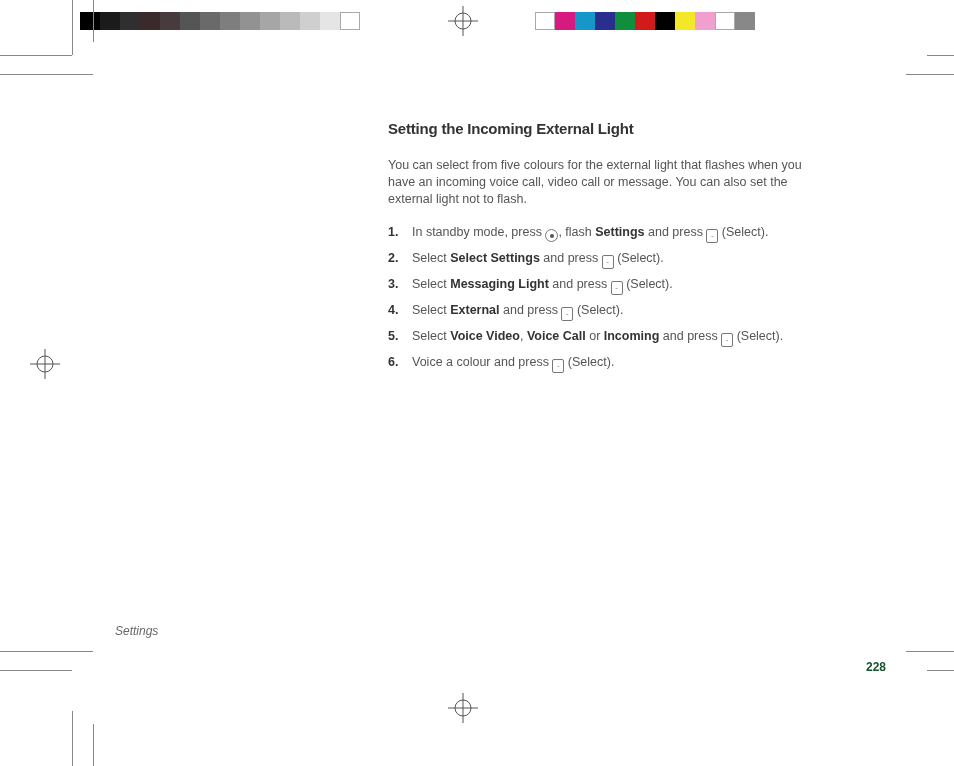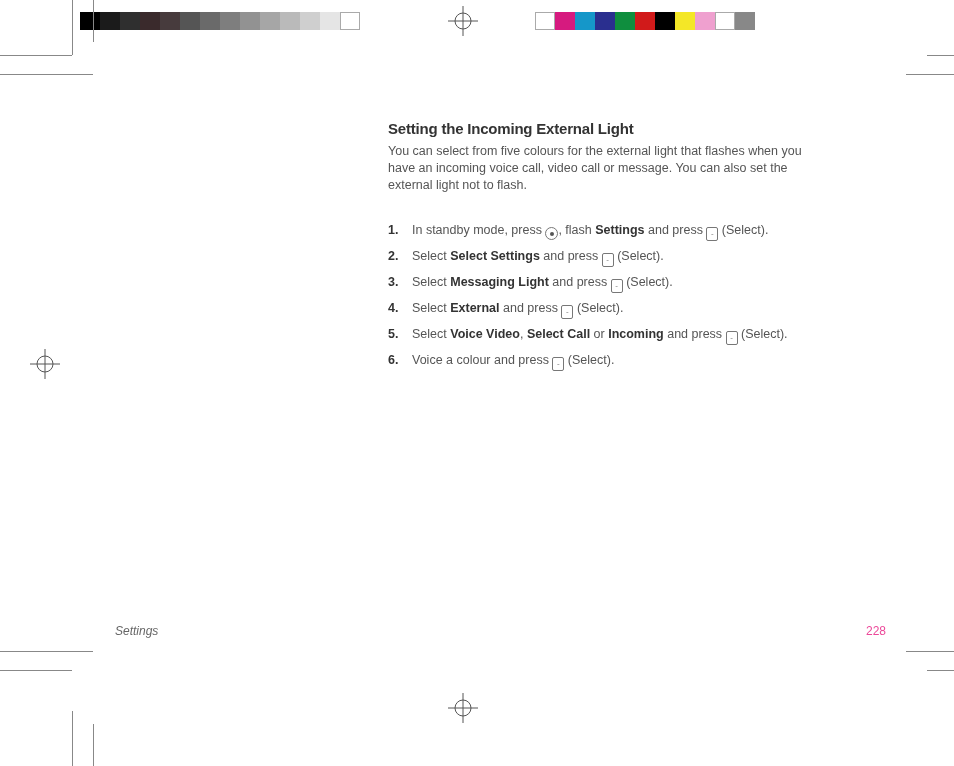--- a/index.html
+++ b/index.html
@@ -21,32 +21,32 @@
   .crop-inner-top-r { right: 0; top: 74px; width: 48px; }
   .crop-outer-bot { left: 0; top: 670px; width: 72px; }
   .crop-inner-bot { left: 0; top: 651px; width: 93px; }
   .crop-outer-bot-r { right: 0; top: 670px; width: 27px; }
   .crop-inner-bot-r { right: 0; top: 651px; width: 48px; }
   .crop-v-tl { left: 72px; top: 0; height: 55px; }
   .crop-v-tl2{ left: 93px; top: 0; height: 42px; }
   .crop-v-bl { left: 72px; bottom: 0; height: 55px; }
   .crop-v-bl2{ left: 93px; bottom: 0; height: 42px; }
   .content { position: absolute; left: 388px; top: 120px; width: 440px; }
-  h2.title { font-size: 15px; font-weight: bold; color: #333; margin-bottom: 6px; font-family: Arial, sans-serif; letter-spacing: -0.2px; }
-  p.intro { font-size: 12.5px; line-height: 1.35; color: #555; margin-bottom: 28px; }
+  h2.title { font-size: 15px; font-weight: bold; color: #333; margin-bottom: 20px; font-family: Arial, sans-serif; letter-spacing: -0.2px; }
+  p.intro { font-size: 12.5px; line-height: 1.35; color: #555; margin-bottom: 16px; }
   ol.steps { list-style: none; }
   ol.steps li { font-size: 12.5px; line-height: 1.35; color: #555; margin-bottom: 7px; padding-left: 24px; position: relative; }
   ol.steps .num { position: absolute; left: 0; top: 0; font-weight: bold; color: #333; }
   ol.steps b { color: #333; font-weight: bold; }
   .key-round { display: inline-flex; align-items: center; justify-content: center; width: 13px; height: 13px; border: 1px solid #777; border-radius: 50%; vertical-align: -2px; position: relative; }
   .key-round::after { content: ""; width: 4px; height: 4px; background: #555; border-radius: 50%; }
   .key-soft { display: inline-flex; align-items: center; justify-content: center; width: 12px; height: 14px; border: 1px solid #777; border-radius: 2px; vertical-align: -2px; font-size: 8px; color: #777; line-height: 1; }
   .footer { position: absolute; left: 115px; right: 68px; top: 624px; display: flex; justify-content: space-between; font-size: 12px; }
   .footer .sec { font-style: italic; color: #666; }
-  .footer .pg { font-weight: normal; color: #ec4899; }
+  .footer .pg { font-weight: bold; color: #14532d; margin-top: 36px; }
 </style>
 </head>
 <body>
 
 <div class="printers-bar left">
     <div class="swatch" style="background: rgb(0, 0, 0);"></div>
     <div class="swatch" style="background: rgb(27, 27, 27);"></div>
     <div class="swatch" style="background: rgb(47, 47, 47);"></div>
     <div class="swatch" style="background: rgb(58, 42, 44);"></div>
     <div class="swatch" style="background: rgb(71, 59, 61);"></div>
@@ -124,21 +124,21 @@
     <li>
       <span class="num">3.</span>
       <span>Select </span><b>Messaging Light</b><span> and press </span><span class="key-soft">-</span><span> (Select).</span>
     </li>
     <li>
       <span class="num">4.</span>
       <span>Select </span><b>External</b><span> and press </span><span class="key-soft">-</span><span> (Select).</span>
     </li>
     <li>
       <span class="num">5.</span>
-      <span>Select </span><b>Voice Video</b><span>, </span><b>Select Call</b><span> or </span><b>Incoming</b><span> and press </span><span class="key-soft">-</span><span> (Select).</span>
+      <span>Select </span><b>Voice Video</b><span>, </span><b>Voice Call</b><span> or </span><b>Incoming</b><span> and press </span><span class="key-soft">-</span><span> (Select).</span>
     </li>
     <li>
       <span class="num">6.</span>
       <span>Voice a colour and press </span><span class="key-soft">-</span><span> (Select).</span>
     </li>
   </ol>
 </div>
 
 <div class="footer">
   <span class="sec">Settings</span>

